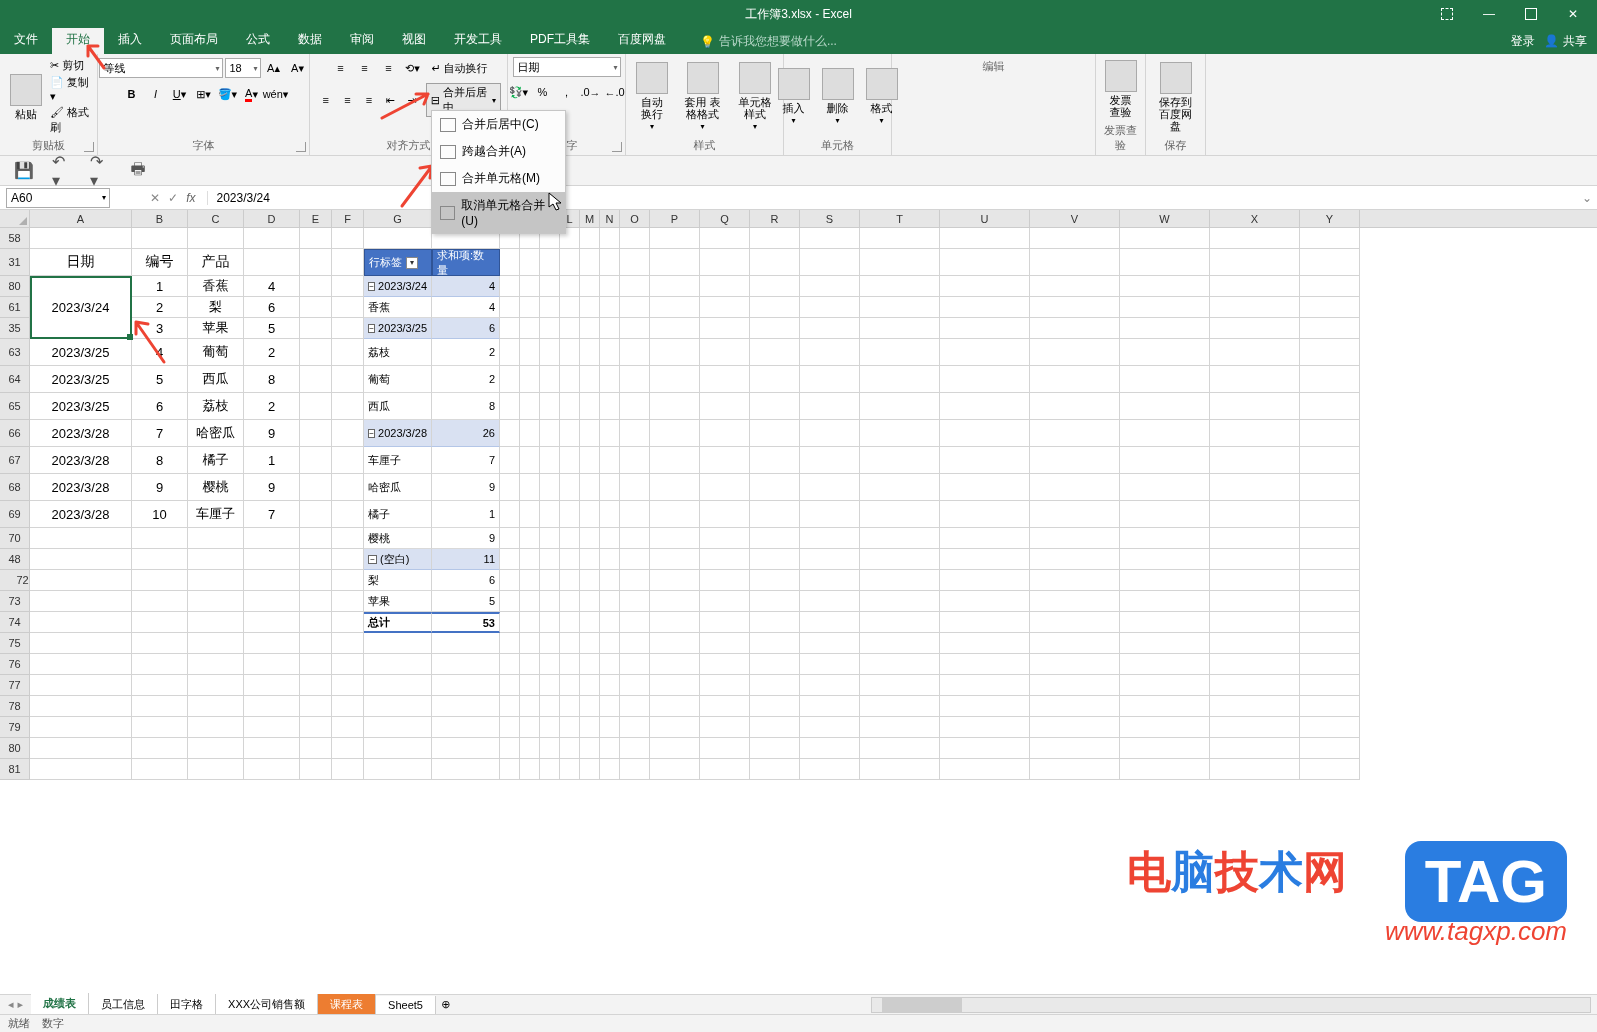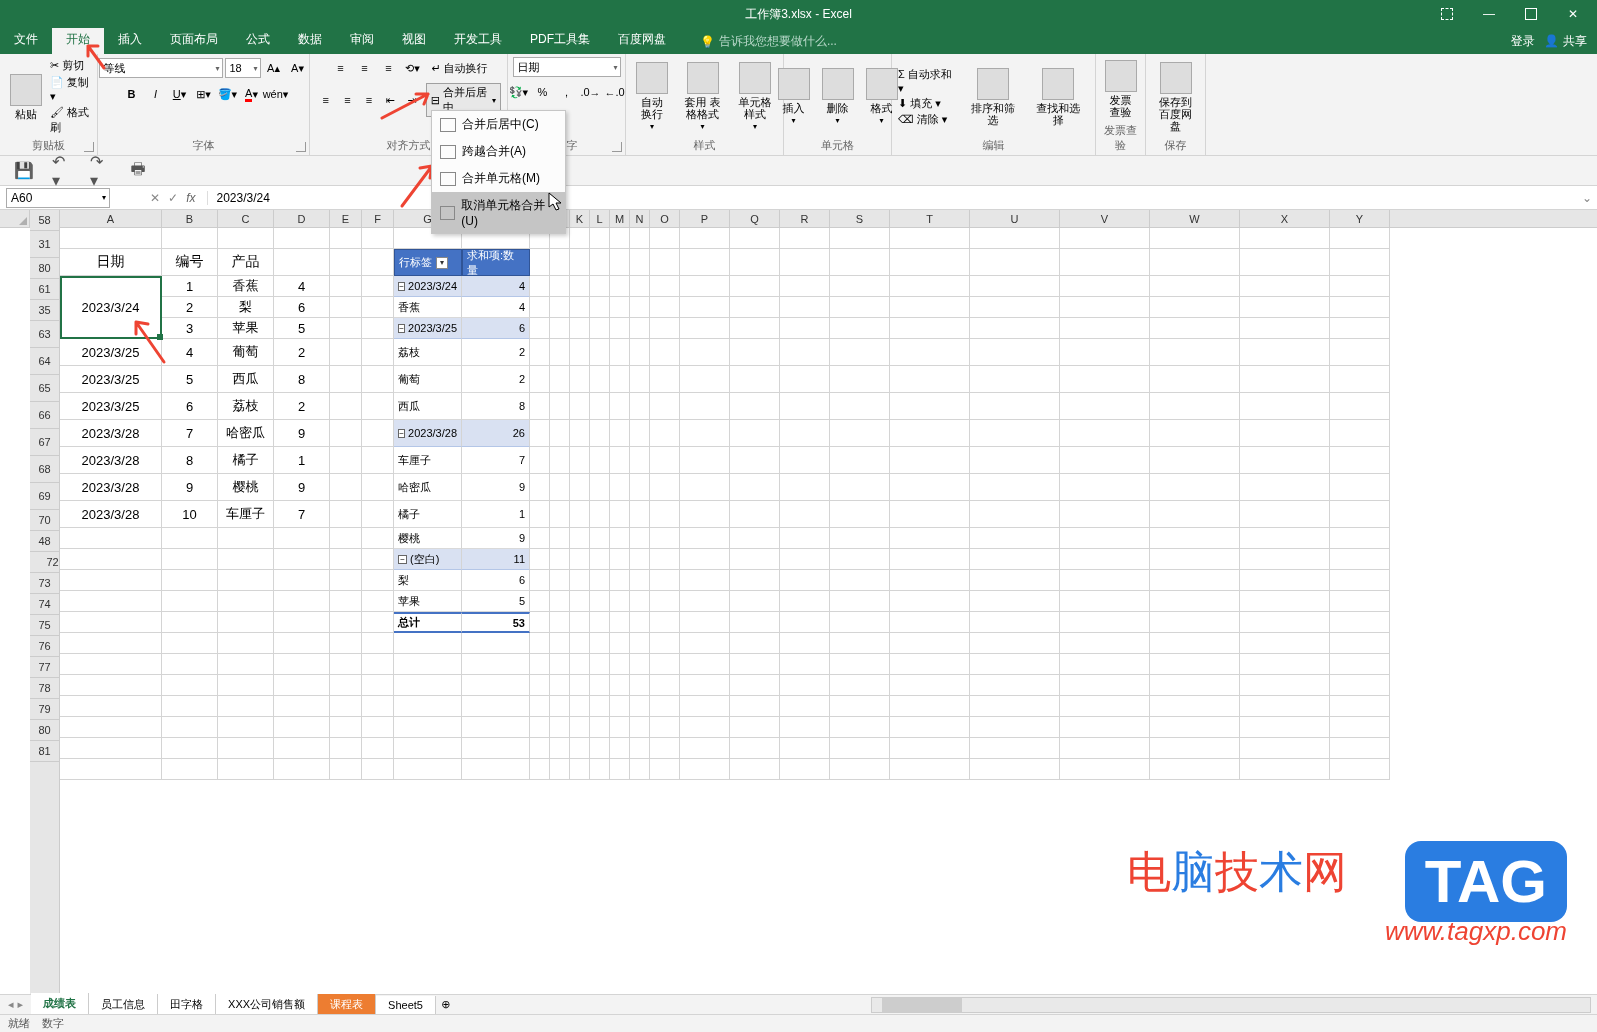--- a/index.html
+++ b/index.html
@@ -93,21 +93,21 @@
 .sheettabs .st.orange { background: #ed7d31; color: #fff; }
 .sheettabs .st.green { color: #217346; font-weight: bold; }
 .sheettabs .addsheet { width: 20px; text-align: center; cursor: pointer; }
 .sheettabs .scroll { margin-left: auto; width: 720px; height: 16px; background: #e9e9e9; border: 1px solid #ccc; position: relative; margin-right: 6px;}
 .sheettabs .scroll .thumb { position:absolute; left:10px; width:80px; top:0; bottom:0; background:#cdcdcd;}
 
 
 .statusbar { position: absolute; bottom: 0; left: 0; right: 0; height: 18px; background: #f3f3f3; border-top: 1px solid #d4d4d4; display: flex; align-items: center; font-size: 11px; color: #555; padding: 0 8px; gap: 12px; }
 
 
-.watermark1 { position: absolute; right: 250px; bottom: 130px; z-index: 200; pointer-events: none; font-size: 44px; font-weight: normal; font-family: SimHei; }
+.watermark1 { position: absolute; right: 250px; bottom: 130px; z-index: 200; pointer-events: none; font-size: 44px; font-weight: bold; font-family: SimHei; }
 .watermark1 span:nth-child(odd){color:#e43;} .watermark1 span:nth-child(even){color:#2a7de1;}
 .tag { position:absolute; right:30px; bottom:110px; z-index:200; pointer-events:none; background:#2a7de1; color:#fff; font-size:60px; font-weight:bold; padding:6px 20px; border-radius:16px; font-family:Arial;}
 .wmurl { position:absolute; right:30px; bottom:85px; z-index:200; font-size:26px; font-style:italic; color:#2a7de1; font-family:Arial;}
 .wmurl span { color: #e43; }
 
 .cursor { position:absolute; z-index:150; pointer-events:none; }
 .ico-generic { background: linear-gradient(135deg,#8ab4d8,#4a88c7); border:1px solid #2a5a8a;}
 .ico-paste { background: linear-gradient(#f9d978,#e8b030); border:1px solid #c08820;}
 </style>
 </head>
@@ -285,35 +285,20 @@
       <div class="bigbtn">
           <div class="ico ico-generic"></div>
           <div class="txt">格式</div>
           <span style="font-size:8px">▾</span>
         </div>
     </div>
     <div class="label">单元格</div>
   </div>
 
   <div class="rgroup" style="width:204px">
-    <div class="content">
-      <div style="display:flex;flex-direction:column;gap:1px;font-size:11px">
-        <div>Σ <span>自动求和</span> ▾</div>
-        <div>⬇ <span>填充</span> ▾</div>
-        <div>⌫ <span>清除</span> ▾</div>
-      </div>
-      <div class="bigbtn">
-          <div class="ico ico-generic"></div>
-          <div class="txt">排序和筛选</div>
-        </div>
-      <div class="bigbtn">
-          <div class="ico ico-generic"></div>
-          <div class="txt">查找和选择</div>
-        </div>
-    </div>
     <div class="label">编辑</div>
   </div>
 
   <div class="rgroup" style="width:50px">
     <div class="content">
         <div class="bigbtn">
           <div class="ico ico-generic"></div>
           <div class="txt">发票
 查验</div>
         </div>
@@ -367,21 +352,21 @@
       <div class="mico"></div>
       <span>合并单元格(M)</span>
     </div>
   <div class="item hover">
       <div class="mico"></div>
       <span>取消单元格合并(U)</span>
     </div>
 </div>
 
 <div class="gridwrap">
-  <div style="display:flex;">
+  <div style="display:flex;flex-direction:column">
     <div class="corner"></div>
     <div class="rowheads" id="rowheads">
         <div class="rh" style="height: 21px;">58</div>
         <div class="rh" style="height: 27px;">31</div>
         <div class="rh" style="height: 21px;">80</div>
         <div class="rh" style="height: 21px;">61</div>
         <div class="rh" style="height: 21px;">35</div>
         <div class="rh" style="height: 27px;">63</div>
         <div class="rh" style="height: 27px;">64</div>
         <div class="rh" style="height: 27px;">65</div>

